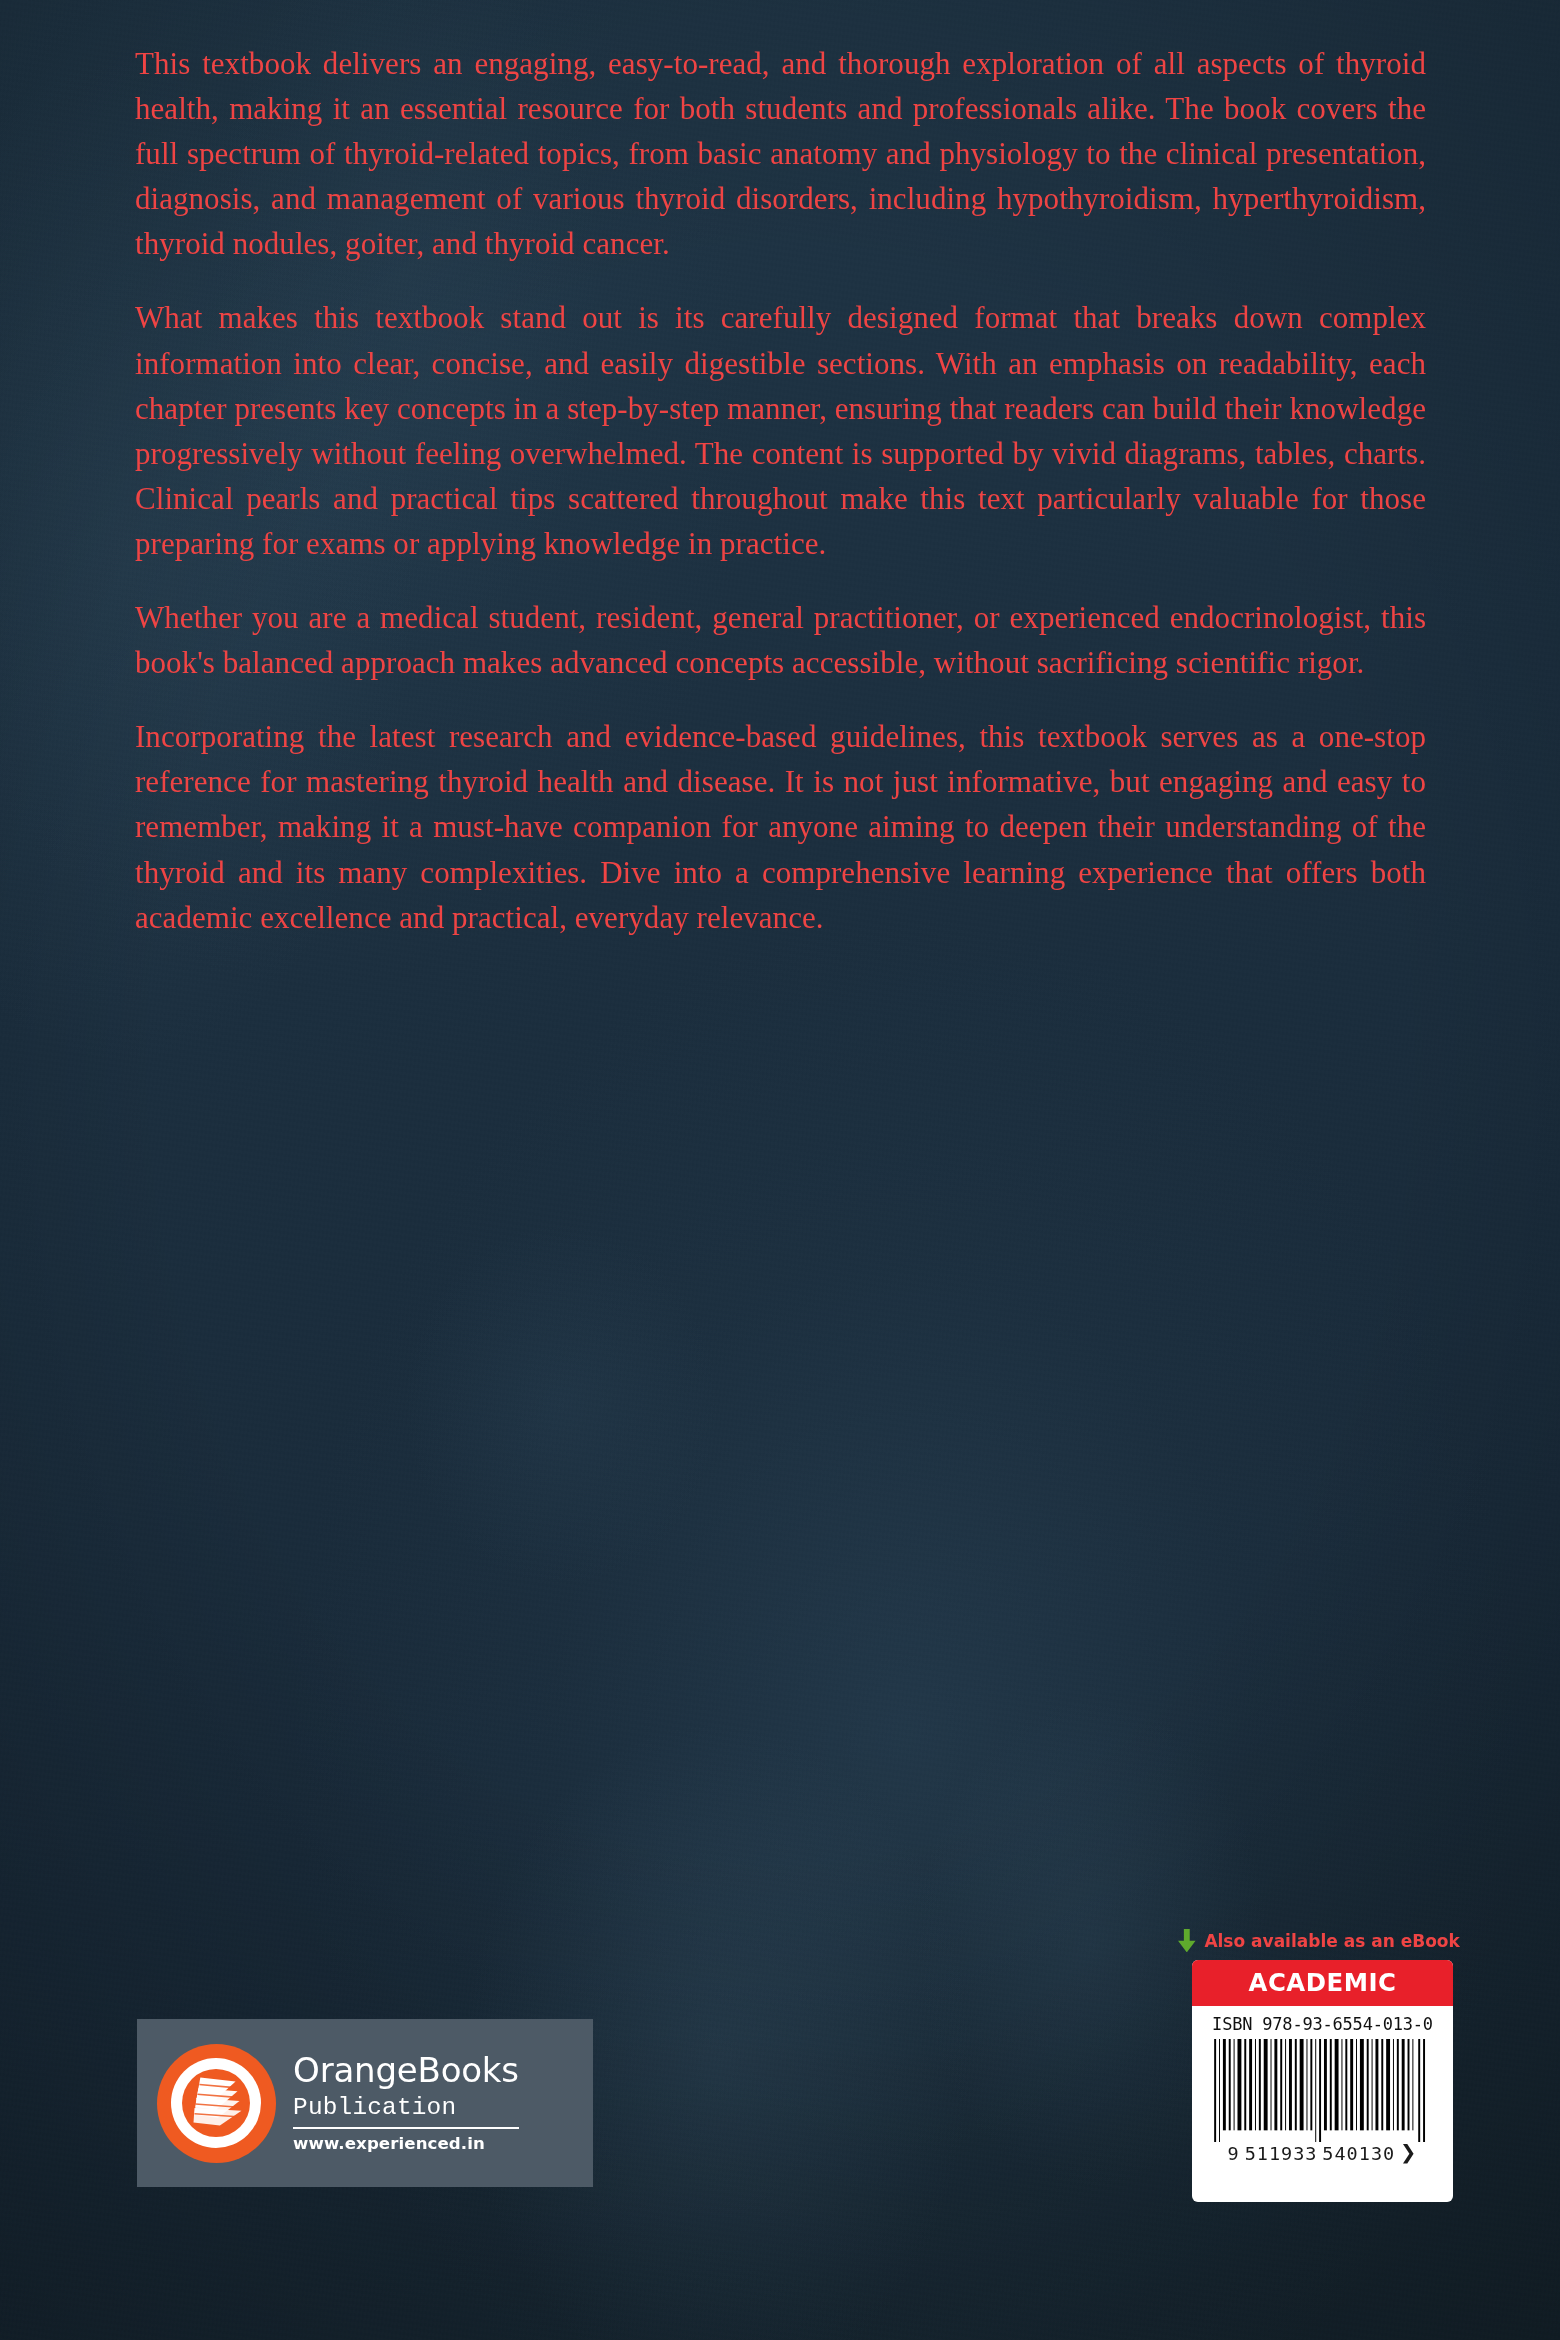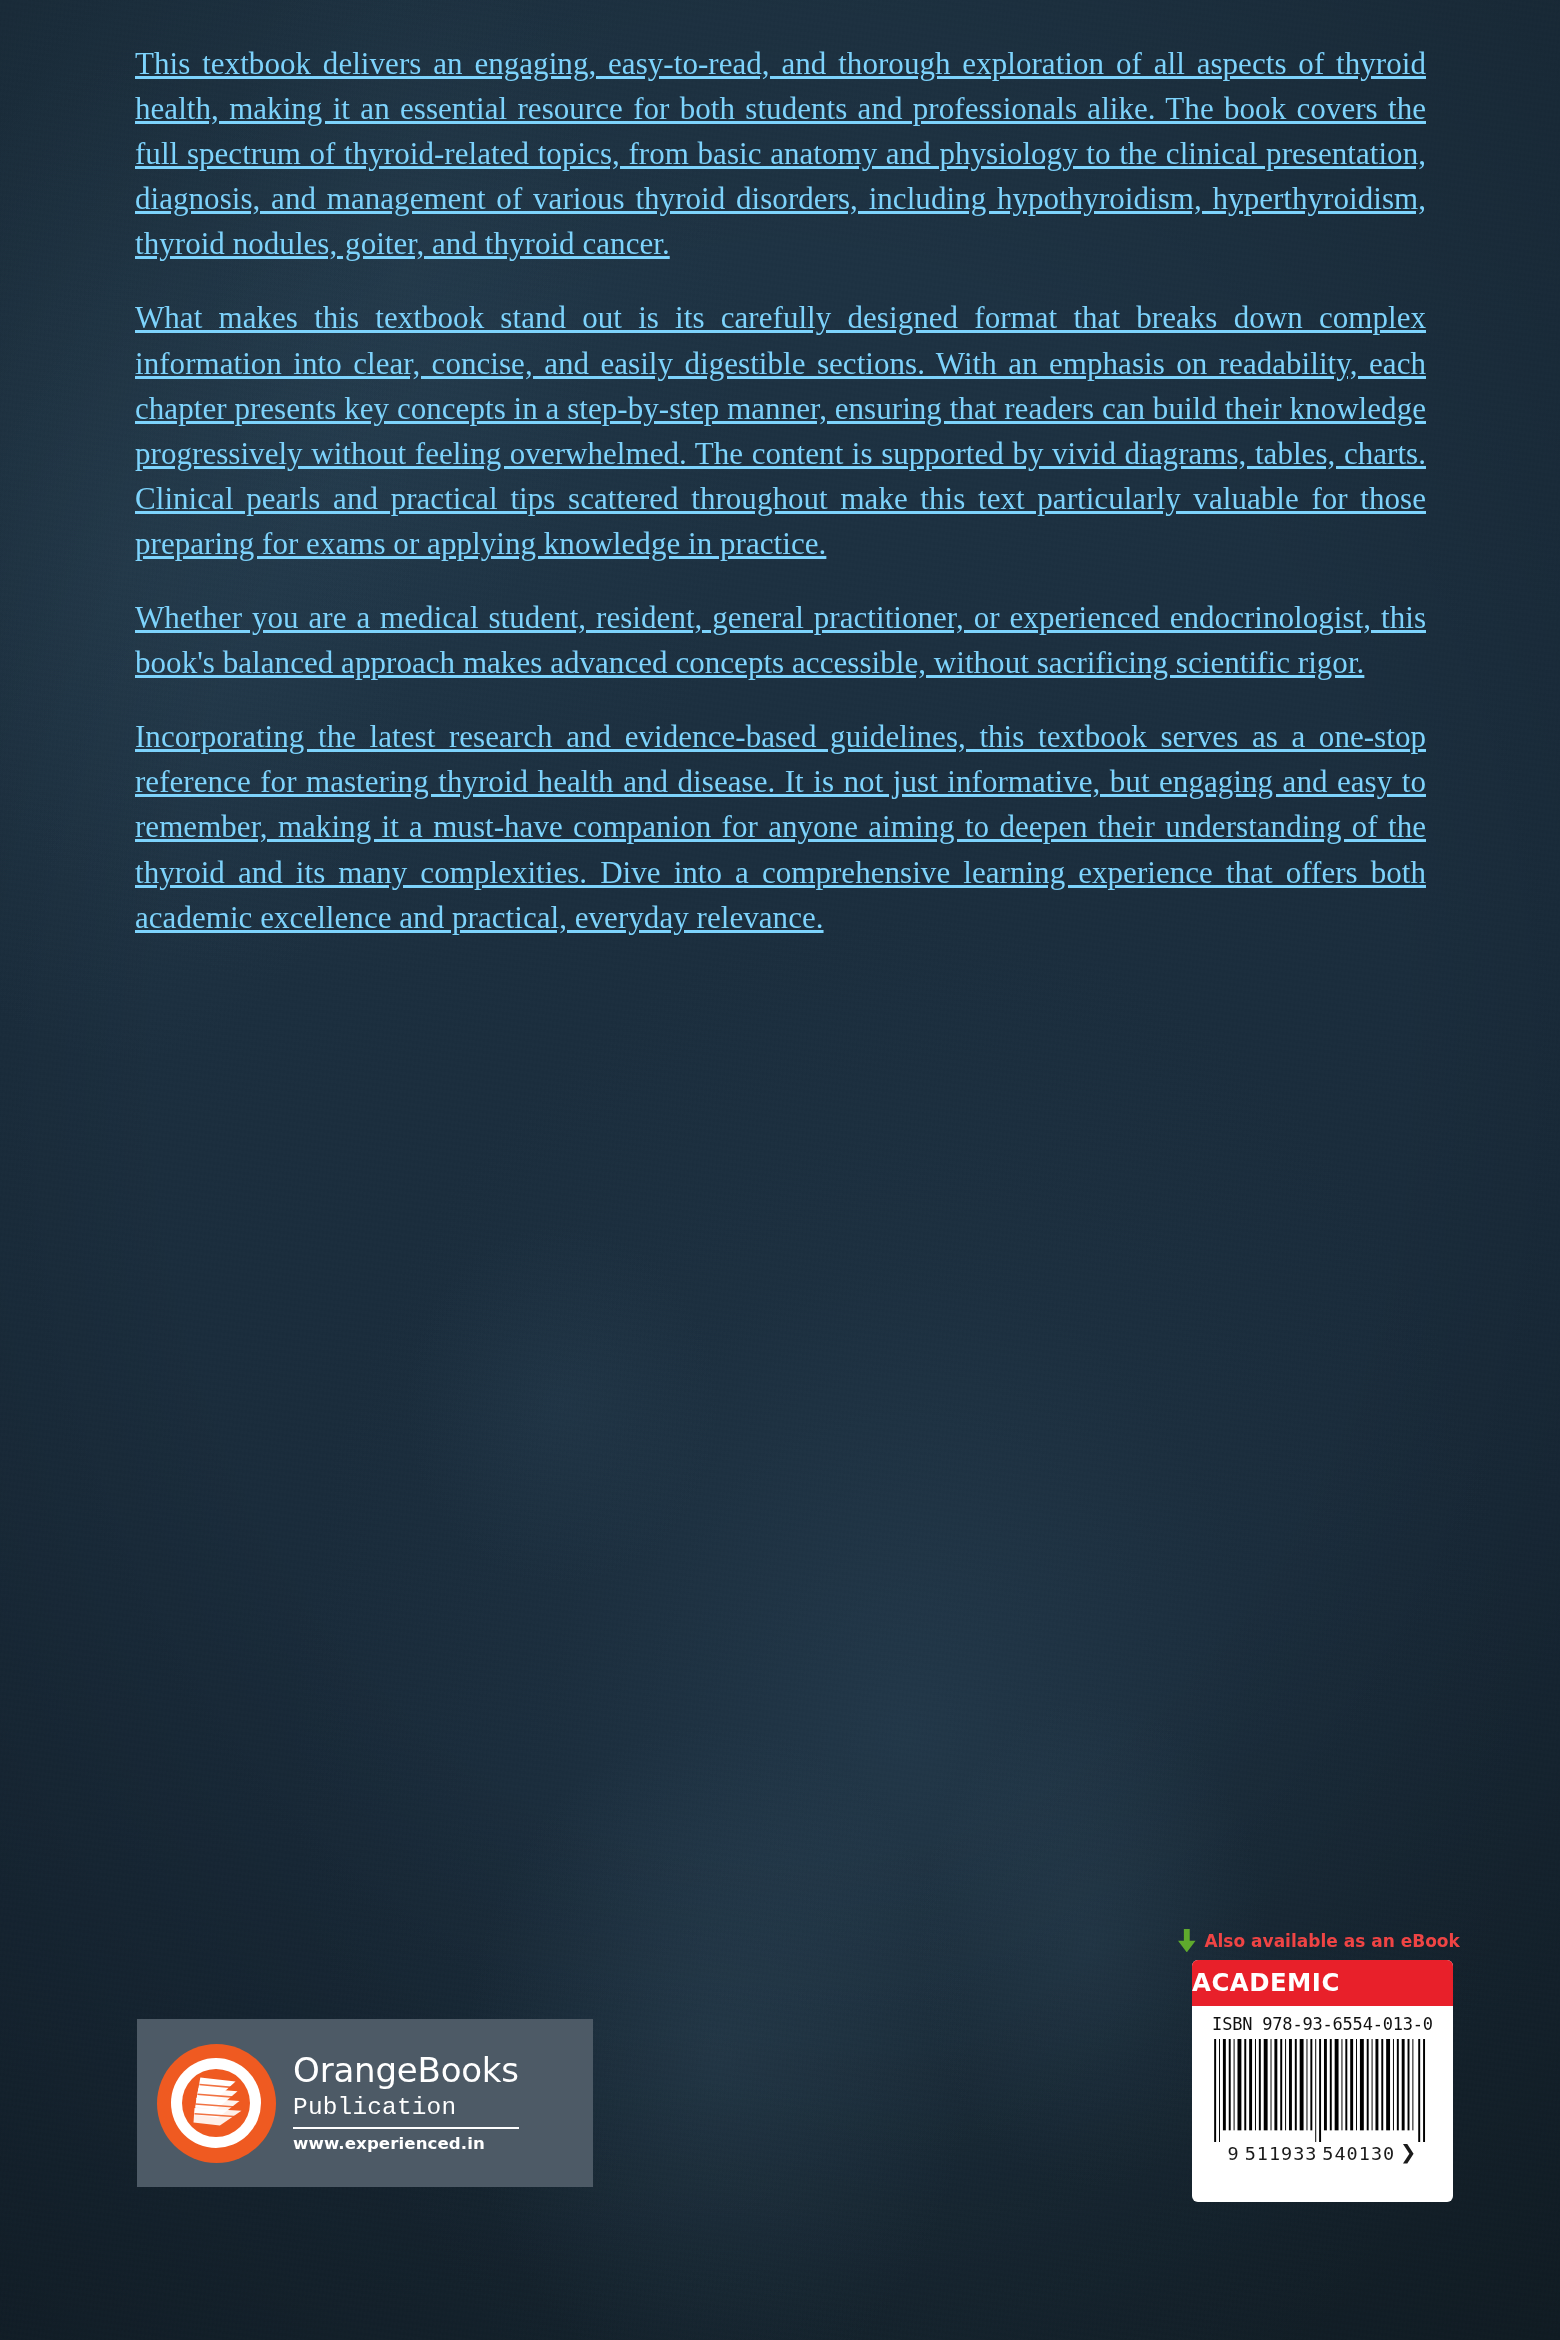--- a/index.html
+++ b/index.html
@@ -69,27 +69,26 @@
     margin: 0;
     padding-top: 156px;
     text-transform: uppercase;
     white-space: pre-line;
   }
 
   .blurb {
     margin-top: 41px;
   }
   .blurb p {
-    color: #7dd3fc;
+    color: #ef4444;
     font-size: 31px;
     line-height: 1.455;
     text-align: justify;
     margin: 0 0 29px 0;
     letter-spacing: 0.05px;
-    text-decoration: underline;
   }
   .blurb p:last-child { margin-bottom: 0; }
 
   
   .publisher-box {
     position: absolute;
     left: 137px;
     top: 2019px;
     width: 456px;
     height: 168px;
@@ -182,20 +181,21 @@
     width: 261px;
     height: 242px;
     background: #ffffff;
     border-radius: 5.9px;
     overflow: hidden;
     box-sizing: border-box;
   }
   .academic-band {
     background: #e8202a;
     color: #ffffff;
+    text-align: center;
     font-family: "DejaVu Sans", "Liberation Sans", sans-serif;
     font-weight: bold;
     font-size: 24.4px;
     letter-spacing: 0.5px;
     padding: 7.8px 0 8.8px 0;
   }
   .isbn-line {
     text-align: center;
     font-family: "DejaVu Sans Mono", "Liberation Mono", monospace;
     font-size: 17px;

